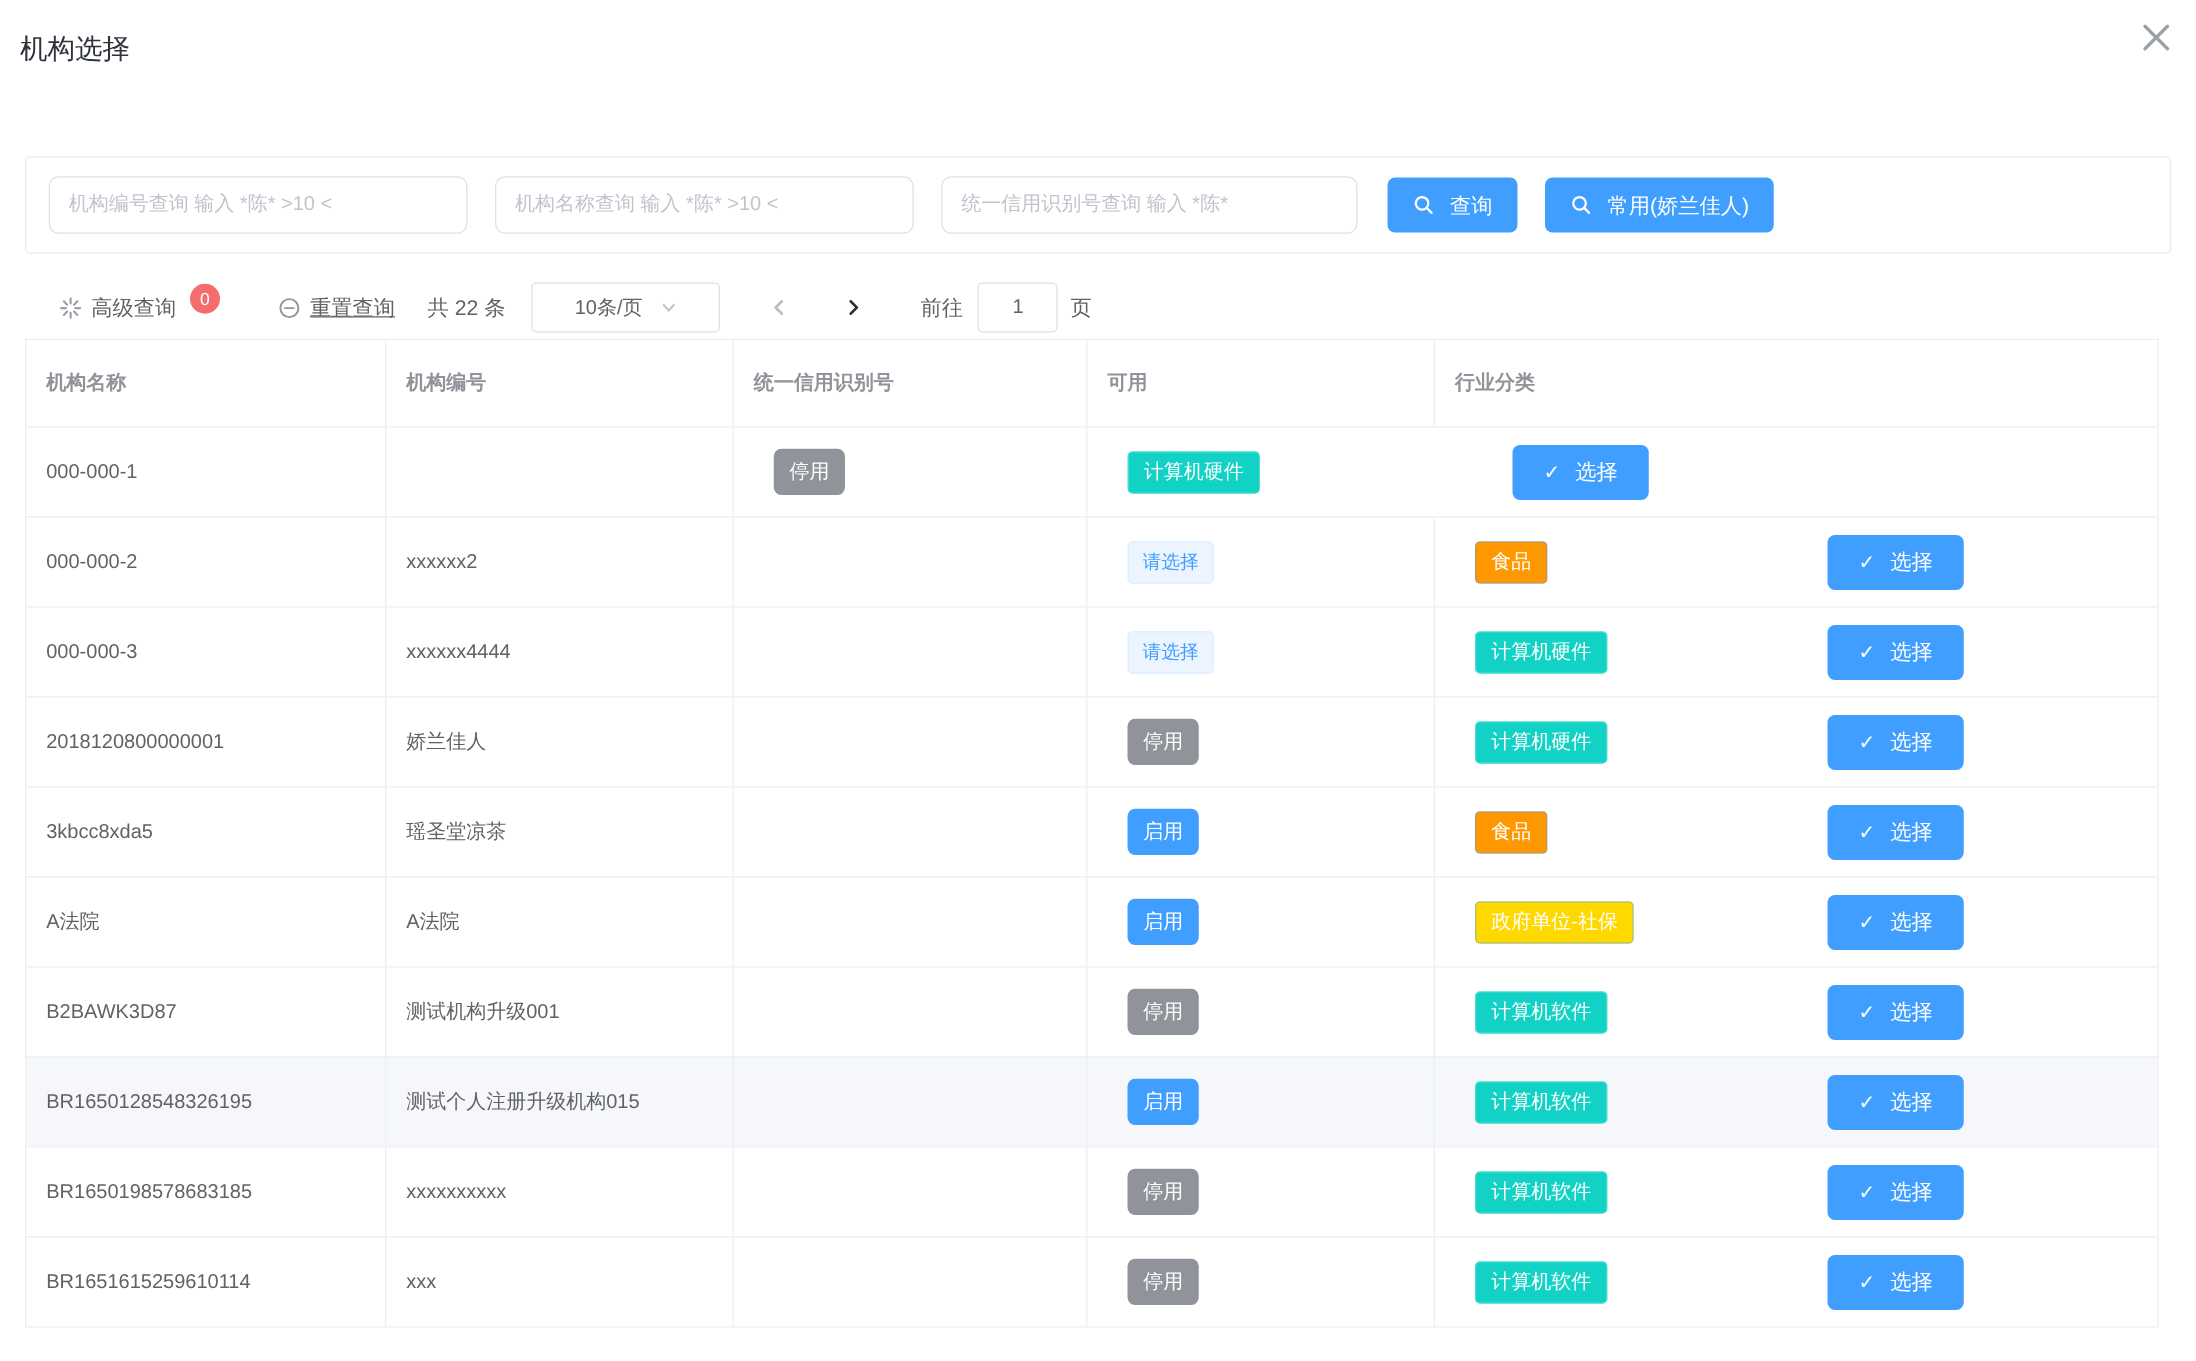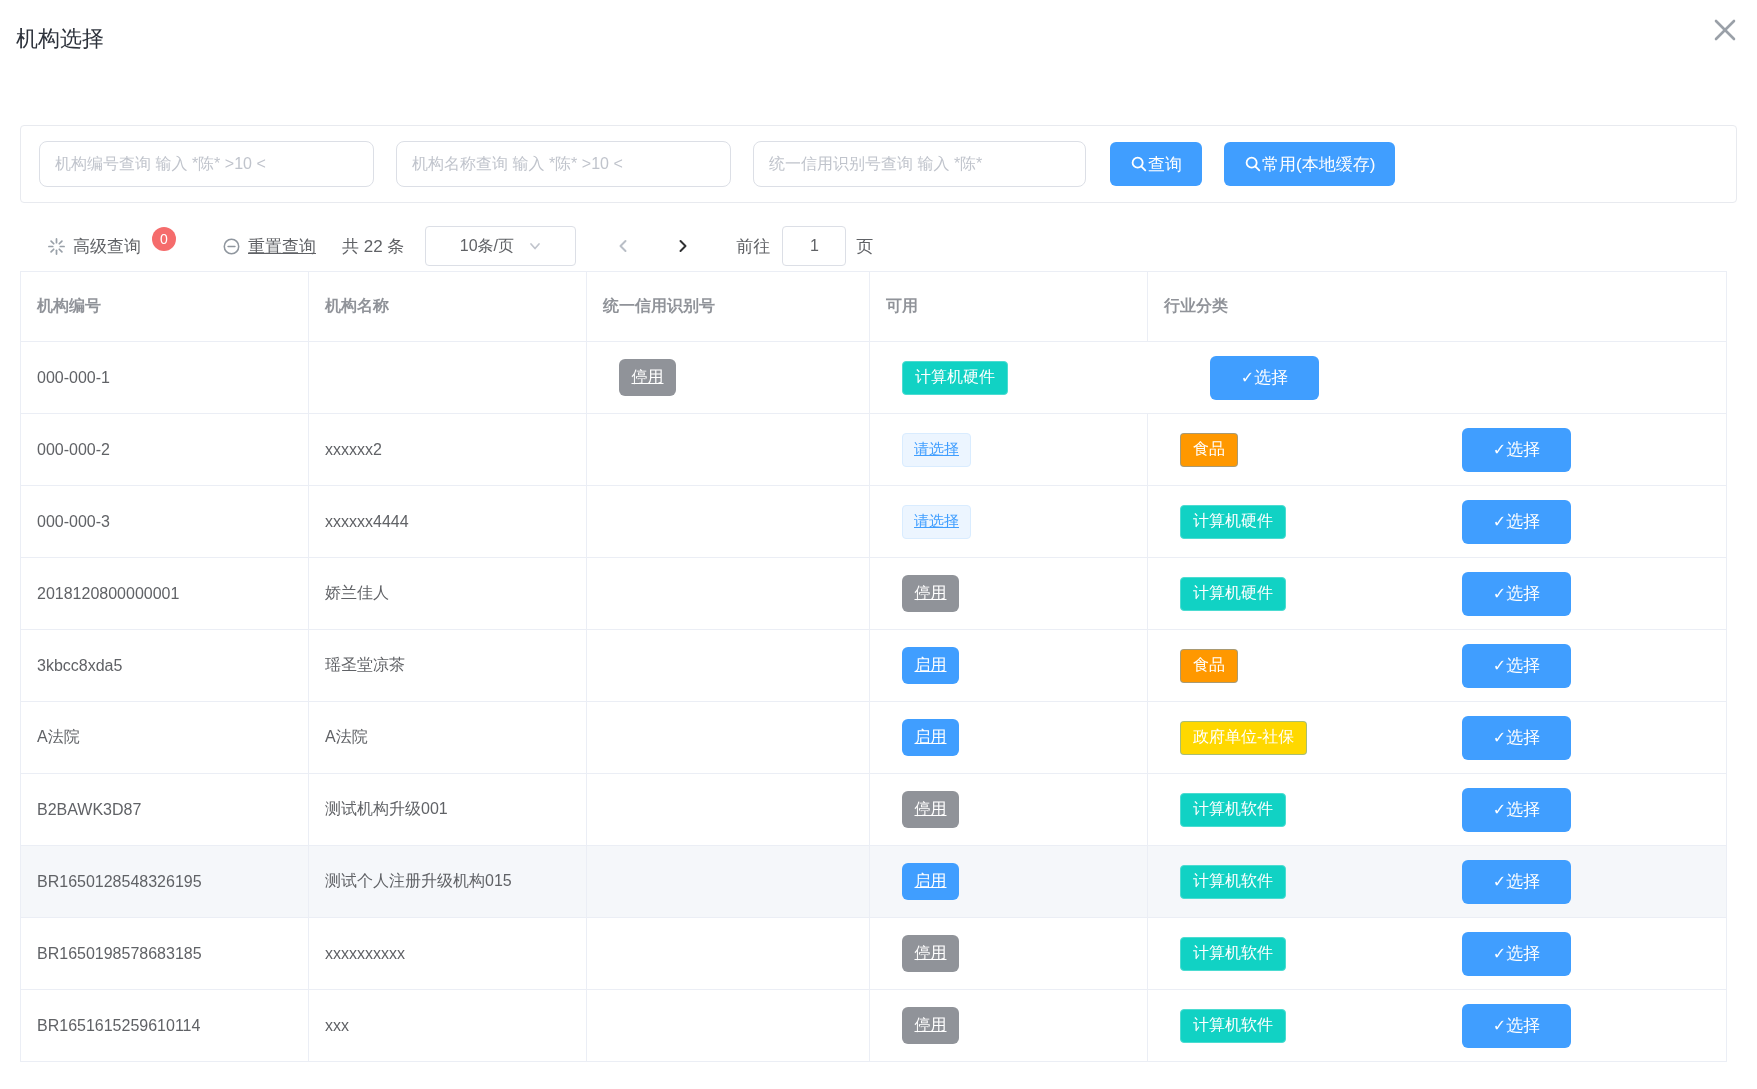--- a/index.html
+++ b/index.html
@@ -20,21 +20,21 @@
   }
   .search-input {
     width:335px; height:46px; border:1px solid #dcdfe6; border-radius:8px;
     padding:0 15px; font-size:16px; color:#606266; outline:none;
     font-family:"Liberation Sans","DejaVu Sans",sans-serif;
   }
   .search-input::placeholder { color:#c0c4cc; }
   .btn-primary {
     background:#409eff; color:#fff; border:none; border-radius:6px;
     height:44px; padding:0 20px; font-size:17px;
-    display:inline-flex; align-items:center; gap:0; cursor:pointer;
+    display:inline-flex; align-items:center; gap:12px; cursor:pointer;
     font-family:"Liberation Sans","DejaVu Sans",sans-serif;
   }
 
   
   .toolbar { position:absolute; left:20px; top:226px; height:40px; right:20px; display:flex; align-items:center; font-size:17px; color:#606266; }
   .adv-query { display:inline-flex; align-items:center; gap:7px; margin-left:27px; cursor:pointer; }
   .adv-badge {
     min-width:24px; height:24px; border-radius:12px; background:#f56c6c; color:#fff;
     font-size:14px; display:inline-flex; align-items:center; justify-content:center;
     transform:translateY(-7px); margin-left:4px; padding:0 7px;
@@ -64,21 +64,21 @@
   .thead { height:69px; }
   .trow { height:72px; border-top:1px solid #ebeef5; }
   .trow.hl { background:#f5f7fa; }
   .th, .td { display:flex; align-items:center; padding-left:16px; font-size:16px; overflow:hidden; }
   .th { color:#909399; font-weight:bold; }
   .td { color:#606266; }
   .c1,.c2,.c3,.c4 { border-right:1px solid #ebeef5; }
 
   .status {
     margin-left:16px; height:37px; min-width:57px; padding:0 11px; border-radius:6px;
-    display:inline-flex; align-items:center; justify-content:center; font-size:16px; cursor:pointer;text-decoration:underline;
+    display:inline-flex; align-items:center; justify-content:center; font-size:16px; cursor:pointer;
   }
   .status.disabled { background:#909399; color:#fff; }
   .status.enabled  { background:#409eff; color:#fff; }
   .status.placeholder {
     background:#ecf5ff; color:#409eff; border:1px solid #d9ecff;
     height:34px; border-radius:4px; font-size:15px;
   }
 
   .tag {
     margin-left:16px; height:34px; padding:0 12px; border-radius:4px;
@@ -121,21 +121,21 @@
         <circle cx="8.5" cy="8.5" r="5.6" fill="none" stroke="#ffffff" stroke-width="2"></circle>
         <line x1="12.8" y1="12.8" x2="17" y2="17" stroke="#ffffff" stroke-width="2" stroke-linecap="round"></line>
       </svg>
       <span>查询</span>
     </button>
     <button class="btn-primary">
       <svg width="18" height="18" viewBox="0 0 20 20">
         <circle cx="8.5" cy="8.5" r="5.6" fill="none" stroke="#ffffff" stroke-width="2"></circle>
         <line x1="12.8" y1="12.8" x2="17" y2="17" stroke="#ffffff" stroke-width="2" stroke-linecap="round"></line>
       </svg>
-      <span>常用(本地缓存)</span>
+      <span>常用(娇兰佳人)</span>
     </button>
   </div>
 
   <div class="toolbar">
     <div class="adv-query">
       <svg width="19" height="19" viewBox="0 0 20 20" stroke="#99a0a8" stroke-width="1.8" stroke-linecap="round">
         <line x1="10" y1="2" x2="10" y2="6"></line>
           <line x1="10" y1="14" x2="10" y2="18"></line>
         <line x1="2" y1="10" x2="6" y2="10"></line>
           <line x1="14" y1="10" x2="18" y2="10"></line>
@@ -176,22 +176,22 @@
       </svg>
     </div>
 
     <span class="goto-label">前往</span>
     <input class="goto-input" value="1" style="">
     <span class="goto-suffix">页</span>
   </div>
 
   <div class="org-table">
     <div class="thead">
+      <div class="th c2">机构名称</div>
       <div class="th c1">机构编号</div>
-      <div class="th c2">机构名称</div>
       <div class="th c3">统一信用识别号</div>
       <div class="th c4">可用</div>
       <div class="th c5">行业分类</div>
     </div>
     <div id="tbody">
         <div class="trow">
           <div class="td c1">000-000-1</div>
           <div class="td c3"></div>
           <div class="td c4">
             <span class="status disabled">停用</span>

